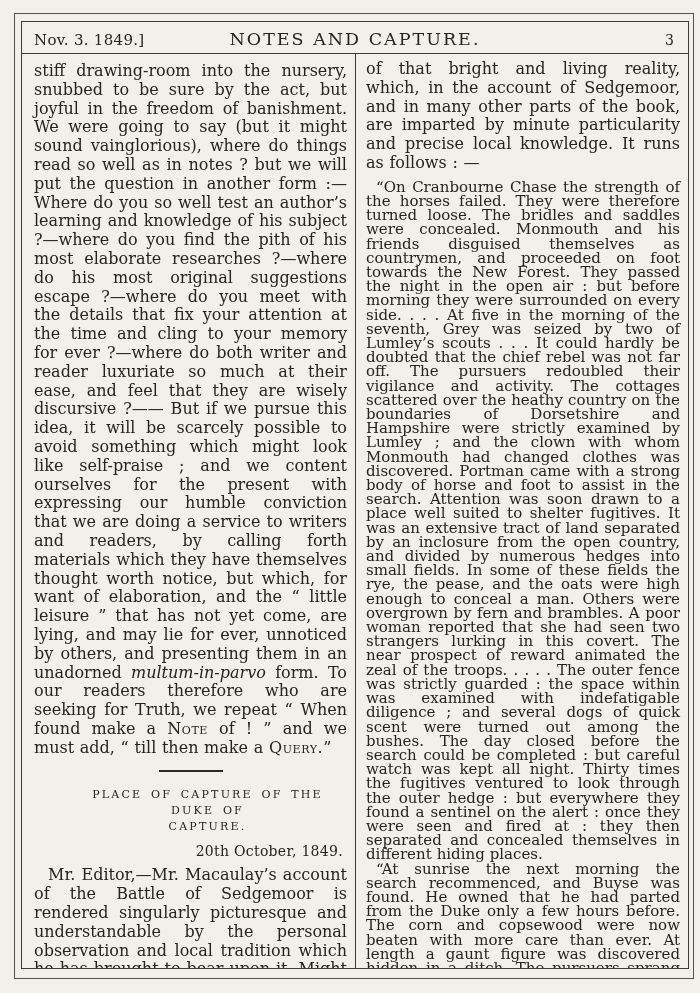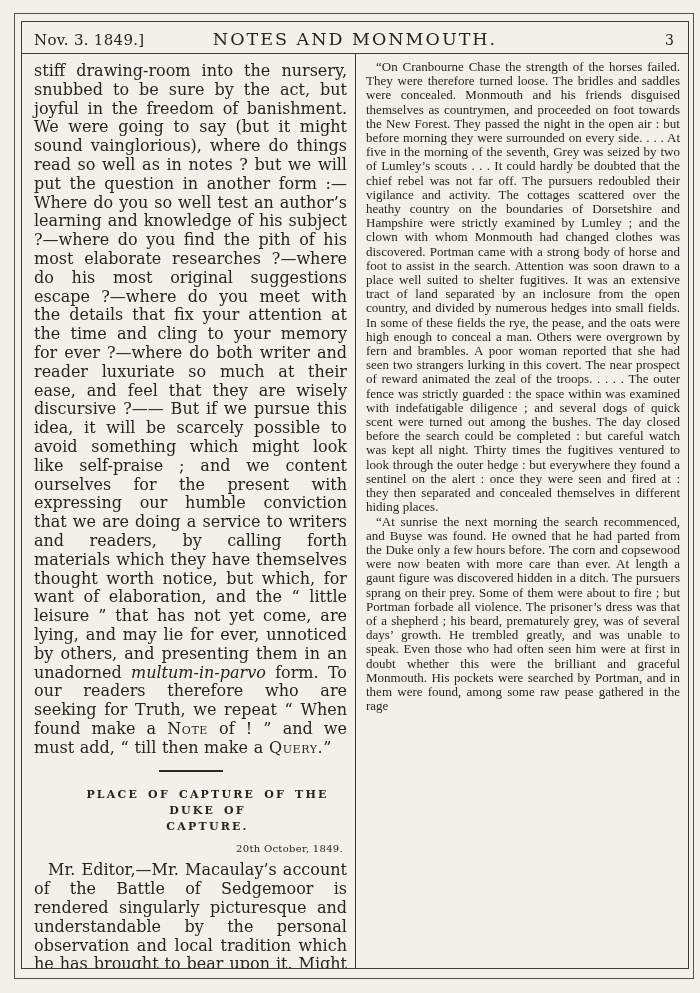--- a/index.html
+++ b/index.html
@@ -54,45 +54,45 @@
   }
   .indent{text-indent:14px;}
   .seg-italic{font-style:italic;}
   .seg-smallcaps{font-variant:small-caps;letter-spacing:0.6px;}
   .section-rule{
     width:64px;height:2px;background:#2c2a25;
     margin:13px auto 15px auto;
   }
   .section-heading{
     text-align:center;
-    font-size:11px;font-weight:bold;
+    font-size:11px;font-weight:normal;
     letter-spacing:2.2px;line-height:16px;
     word-spacing:3px;
     margin-left:34px;
   }
   .dateline{
-    text-align:right;font-size:10px;
+    text-align:right;font-size:14px;
     margin:8px 4px 7px 0;letter-spacing:0.3px;
   }
   .quote-text{
-    font-size:13px;line-height:14.2px;
-    text-align:justify;text-indent:10px;word-spacing:0.2px;font-family:Liberation Serif, serif;
+    font-size:15px;line-height:14.2px;
+    text-align:justify;text-indent:10px;word-spacing:0.2px;
   }
   .intro-right{margin-bottom:7px;}
 </style>
 </head>
 <body>
 
 <div class="outer-frame"></div>
 
 <div class="inner-frame">
 
   <div class="header-row">
     <span class="header-date">Nov. 3. 1849.]</span>
-    <span class="header-title">NOTES AND MONMOUTH.</span>
+    <span class="header-title">NOTES AND CAPTURE.</span>
     <span class="header-page">3</span>
   </div>
 
   <div class="columns">
 
     <div class="col-left">
       <p class="body-text"><span>stiff drawing-room into the nursery, snubbed to be sure by the act, but joyful in the freedom of banishment.  We were going to say (but it might sound vainglorious), where do things read so well as in notes ?  but we will put the question in another form :—Where do you so well test an author’s learning and knowledge of his subject ?—where do you find the pith of his most elaborate researches ?—where do his most original suggestions escape ?—where do you meet with the details that fix your attention at the time and cling to your memory for ever ?—where do both writer and reader luxuriate so much at their ease, and feel that they are wisely discursive ?—— But if we pursue this idea, it will be scarcely possible to avoid something which might look like self-praise ; and we content ourselves for the present with expressing our humble conviction that we are doing a service to writers and readers, by calling forth materials which they have themselves thought worth notice, but which, for want of elaboration, and the “ little leisure ” that has not yet come, are lying, and may lie for ever, unnoticed by others, and presenting them in an unadorned </span><span class="seg-italic">multum-in-parvo</span><span> form.  To our readers therefore who are seeking for Truth, we repeat “ When found make a </span><span class="seg-smallcaps">Note</span><span> of ! ” and we must add, “ till then make a </span><span class="seg-smallcaps">Query.</span><span>”</span></p>
 
       <div class="section-rule"></div>
 
@@ -102,18 +102,19 @@
       </div>
 
       <div class="dateline">20th October, 1849.</div>
 
       <p class="body-text indent">Mr. Editor,—Mr. Macaulay’s account of the Battle of Sedgemoor is rendered singularly picturesque and understandable by the personal observation and local tradition which he has brought to bear upon it.  Might not his account of the capture of Monmouth derive some few additional life-giving touches, from the same invaluable sources of information.  It is extremely interesting, as every thing adorned by Mr. Macaulay’s luminous style must necessarily be, but it lacks a little</p>
     </div>
 
     <div class="col-divider"></div>
 
     <div class="col-right">
+      <p class="body-text intro-right">of that bright and living reality, which, in the account of Sedgemoor, and in many other parts of the book, are imparted by minute particularity and precise local knowledge. It runs as follows : —</p>
       <p class="quote-text">“On Cranbourne Chase the strength of the horses failed.  They were therefore turned loose.  The bridles and saddles were concealed.  Monmouth and his friends disguised themselves as countrymen, and proceeded on foot towards the New Forest.  They passed the night in the open air : but before morning they were surrounded on every side. . . .  At five in the morning of the seventh, Grey was seized by two of Lumley’s scouts . . .  It could hardly be doubted that the chief rebel was not far off.  The pursuers redoubled their vigilance and activity.  The cottages scattered over the heathy country on the boundaries of Dorsetshire and Hampshire were strictly examined by Lumley ; and the clown with whom Monmouth had changed clothes was discovered.  Portman came with a strong body of horse and foot to assist in the search.  Attention was soon drawn to a place well suited to shelter fugitives.  It was an extensive tract of land separated by an inclosure from the open country, and divided by numerous hedges into small fields.  In some of these fields the rye, the pease, and the oats were high enough to conceal a man.  Others were overgrown by fern and brambles.  A poor woman reported that she had seen two strangers lurking in this covert.  The near prospect of reward animated the zeal of the troops. . . . .  The outer fence was strictly guarded : the space within was examined with indefatigable diligence ; and several dogs of quick scent were turned out among the bushes.  The day closed before the search could be completed : but careful watch was kept all night.  Thirty times the fugitives ventured to look through the outer hedge : but everywhere they found a sentinel on the alert : once they were seen and fired at : they then separated and concealed themselves in different hiding places.</p>
       <p class="quote-text">“At sunrise the next morning the search recommenced, and Buyse was found.  He owned that he had parted from the Duke only a few hours before.  The corn and copsewood were now beaten with more care than ever.  At length a gaunt figure was discovered hidden in a ditch.  The pursuers sprang on their prey.  Some of them were about to fire ; but Portman forbade all violence.  The prisoner’s dress was that of a shepherd ; his beard, prematurely grey, was of several days’ growth.  He trembled greatly, and was unable to speak.  Even those who had often seen him were at first in doubt whether this were the brilliant and graceful Monmouth.  His pockets were searched by Portman, and in them were found, among some raw pease gathered in the rage</p>
     </div>
 
   </div>
 </div>
 
 </body></html>

